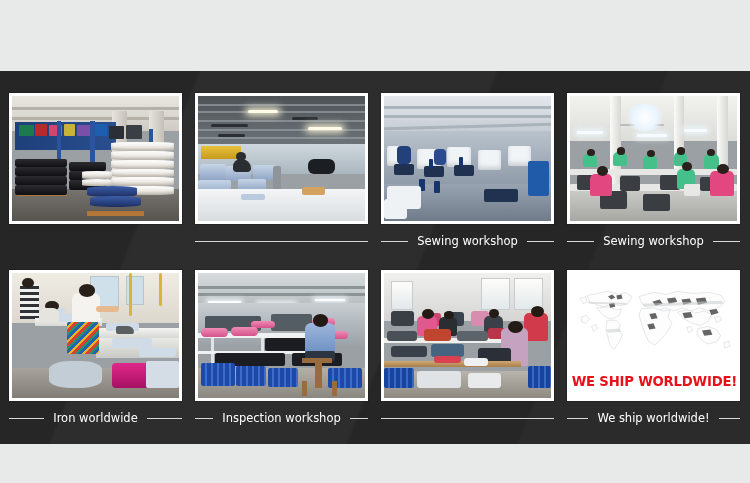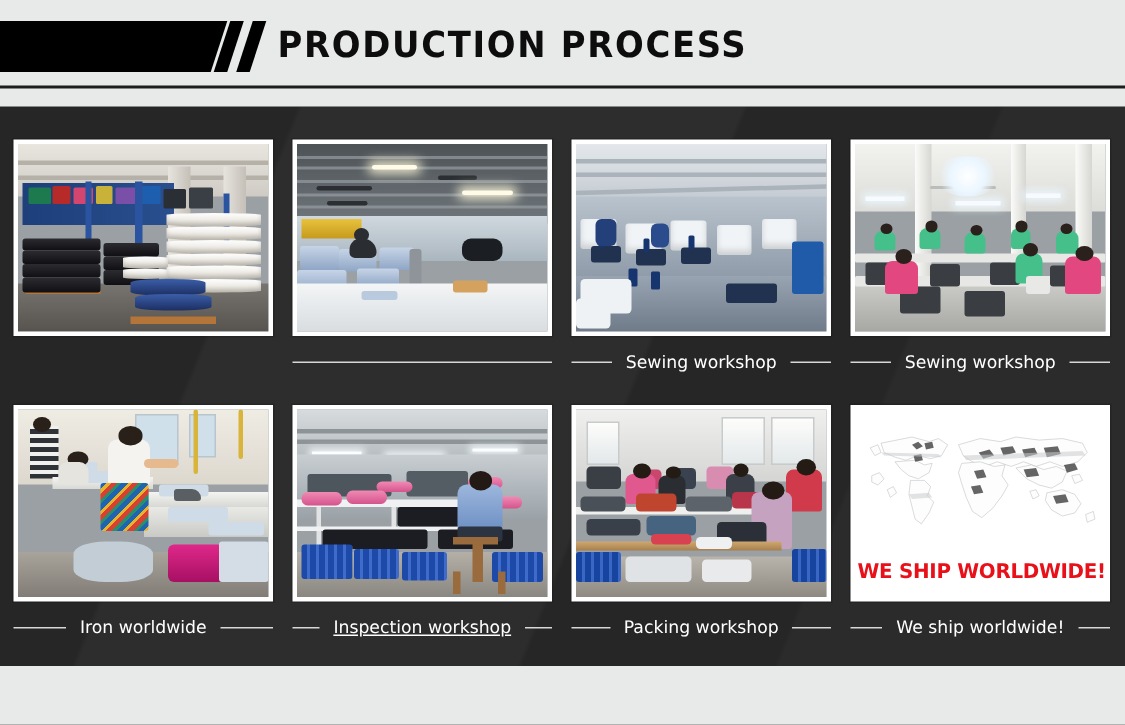--- a/index.html
+++ b/index.html
@@ -233,27 +233,20 @@
     letter-spacing:-0.2px;
     white-space:nowrap;
     transform:scaleX(0.98);
   }
 </style>
 </head>
 <body>
 
 <div class="page">
 
-  <div class="header">
-    <div class="hdr-bar"></div>
-    <div class="hdr-slash s1"></div>
-    <div class="hdr-slash s2"></div>
-    <div class="hdr-title">PRODUCTION PROCESS</div>
-    <div class="hdr-rule"></div>
-  </div>
 
   <div class="panel">
     <div class="panel-sheen"></div>
     <div class="grid">
 
       <div class="cell" style="left:9px;top:22px;width:173px;height:170px;">
         <div class="thumb" style="left:0;top:0;width:173px;height:131px;">
           <div class="ph">
             <div class="scene s1">
               <div class="ceil"></div>
@@ -515,21 +508,21 @@
               <div class="shirt" style="left:64%;top:40%;width:18%;height:24%;"></div>
               <div class="hd" style="left:69%;top:33%;width:9%;height:10%;"></div>
               <div class="dark" style="left:64%;top:62%;width:18%;height:8%;background:#2c3442;"></div>
               <div class="stool" style="left:70%;top:70%;width:4%;height:22%;"></div>
               <div class="stool" style="left:62%;top:68%;width:18%;height:4%;"></div>
               <div class="stool" style="left:62%;top:86%;width:3%;height:12%;"></div>
               <div class="stool" style="left:80%;top:86%;width:3%;height:12%;"></div>
             </div>
           </div>
         </div>
-        <div class="cap" style="left:0;top:139px;width:173px;text-decoration:underline;">
+        <div class="cap" style="left:0;top:139px;width:173px;">
           <span class="line"></span>
           <span class="txt">Inspection workshop</span>
           <span class="line"></span>
         </div>
       </div>
 
       <div class="cell" style="left:381px;top:199px;width:173px;height:170px;">
         <div class="thumb" style="left:0;top:0;width:173px;height:131px;">
           <div class="ph">
             <div class="scene s7">
@@ -565,21 +558,20 @@
               <div class="pile" style="left:48%;top:68%;width:14%;height:6%;background:#eef0f2;"></div>
               <div class="crate" style="left:0%;top:76%;width:18%;height:16%;"></div>
               <div class="crate" style="left:86%;top:74%;width:14%;height:18%;"></div>
               <div class="pile" style="left:20%;top:78%;width:26%;height:14%;background:#dfe3e6;"></div>
               <div class="pile" style="left:50%;top:80%;width:20%;height:12%;background:#e8eaec;"></div>
             </div>
           </div>
         </div>
         <div class="cap" style="left:0;top:139px;width:173px;">
           <span class="line"></span>
-          <span class="txt">Packing workshop</span>
           <span class="line"></span>
         </div>
       </div>
 
       <div class="cell" style="left:567px;top:199px;width:173px;height:170px;">
         <div class="thumb" style="left:0;top:0;width:173px;height:131px;">
           <div class="ph s8">
             <div class="mapwrap">
               <svg viewBox="0 0 300 150" preserveAspectRatio="xMidYMid meet">
                 <g fill="#fdfdfd" stroke="#b9bcbe" stroke-width="0.7">

